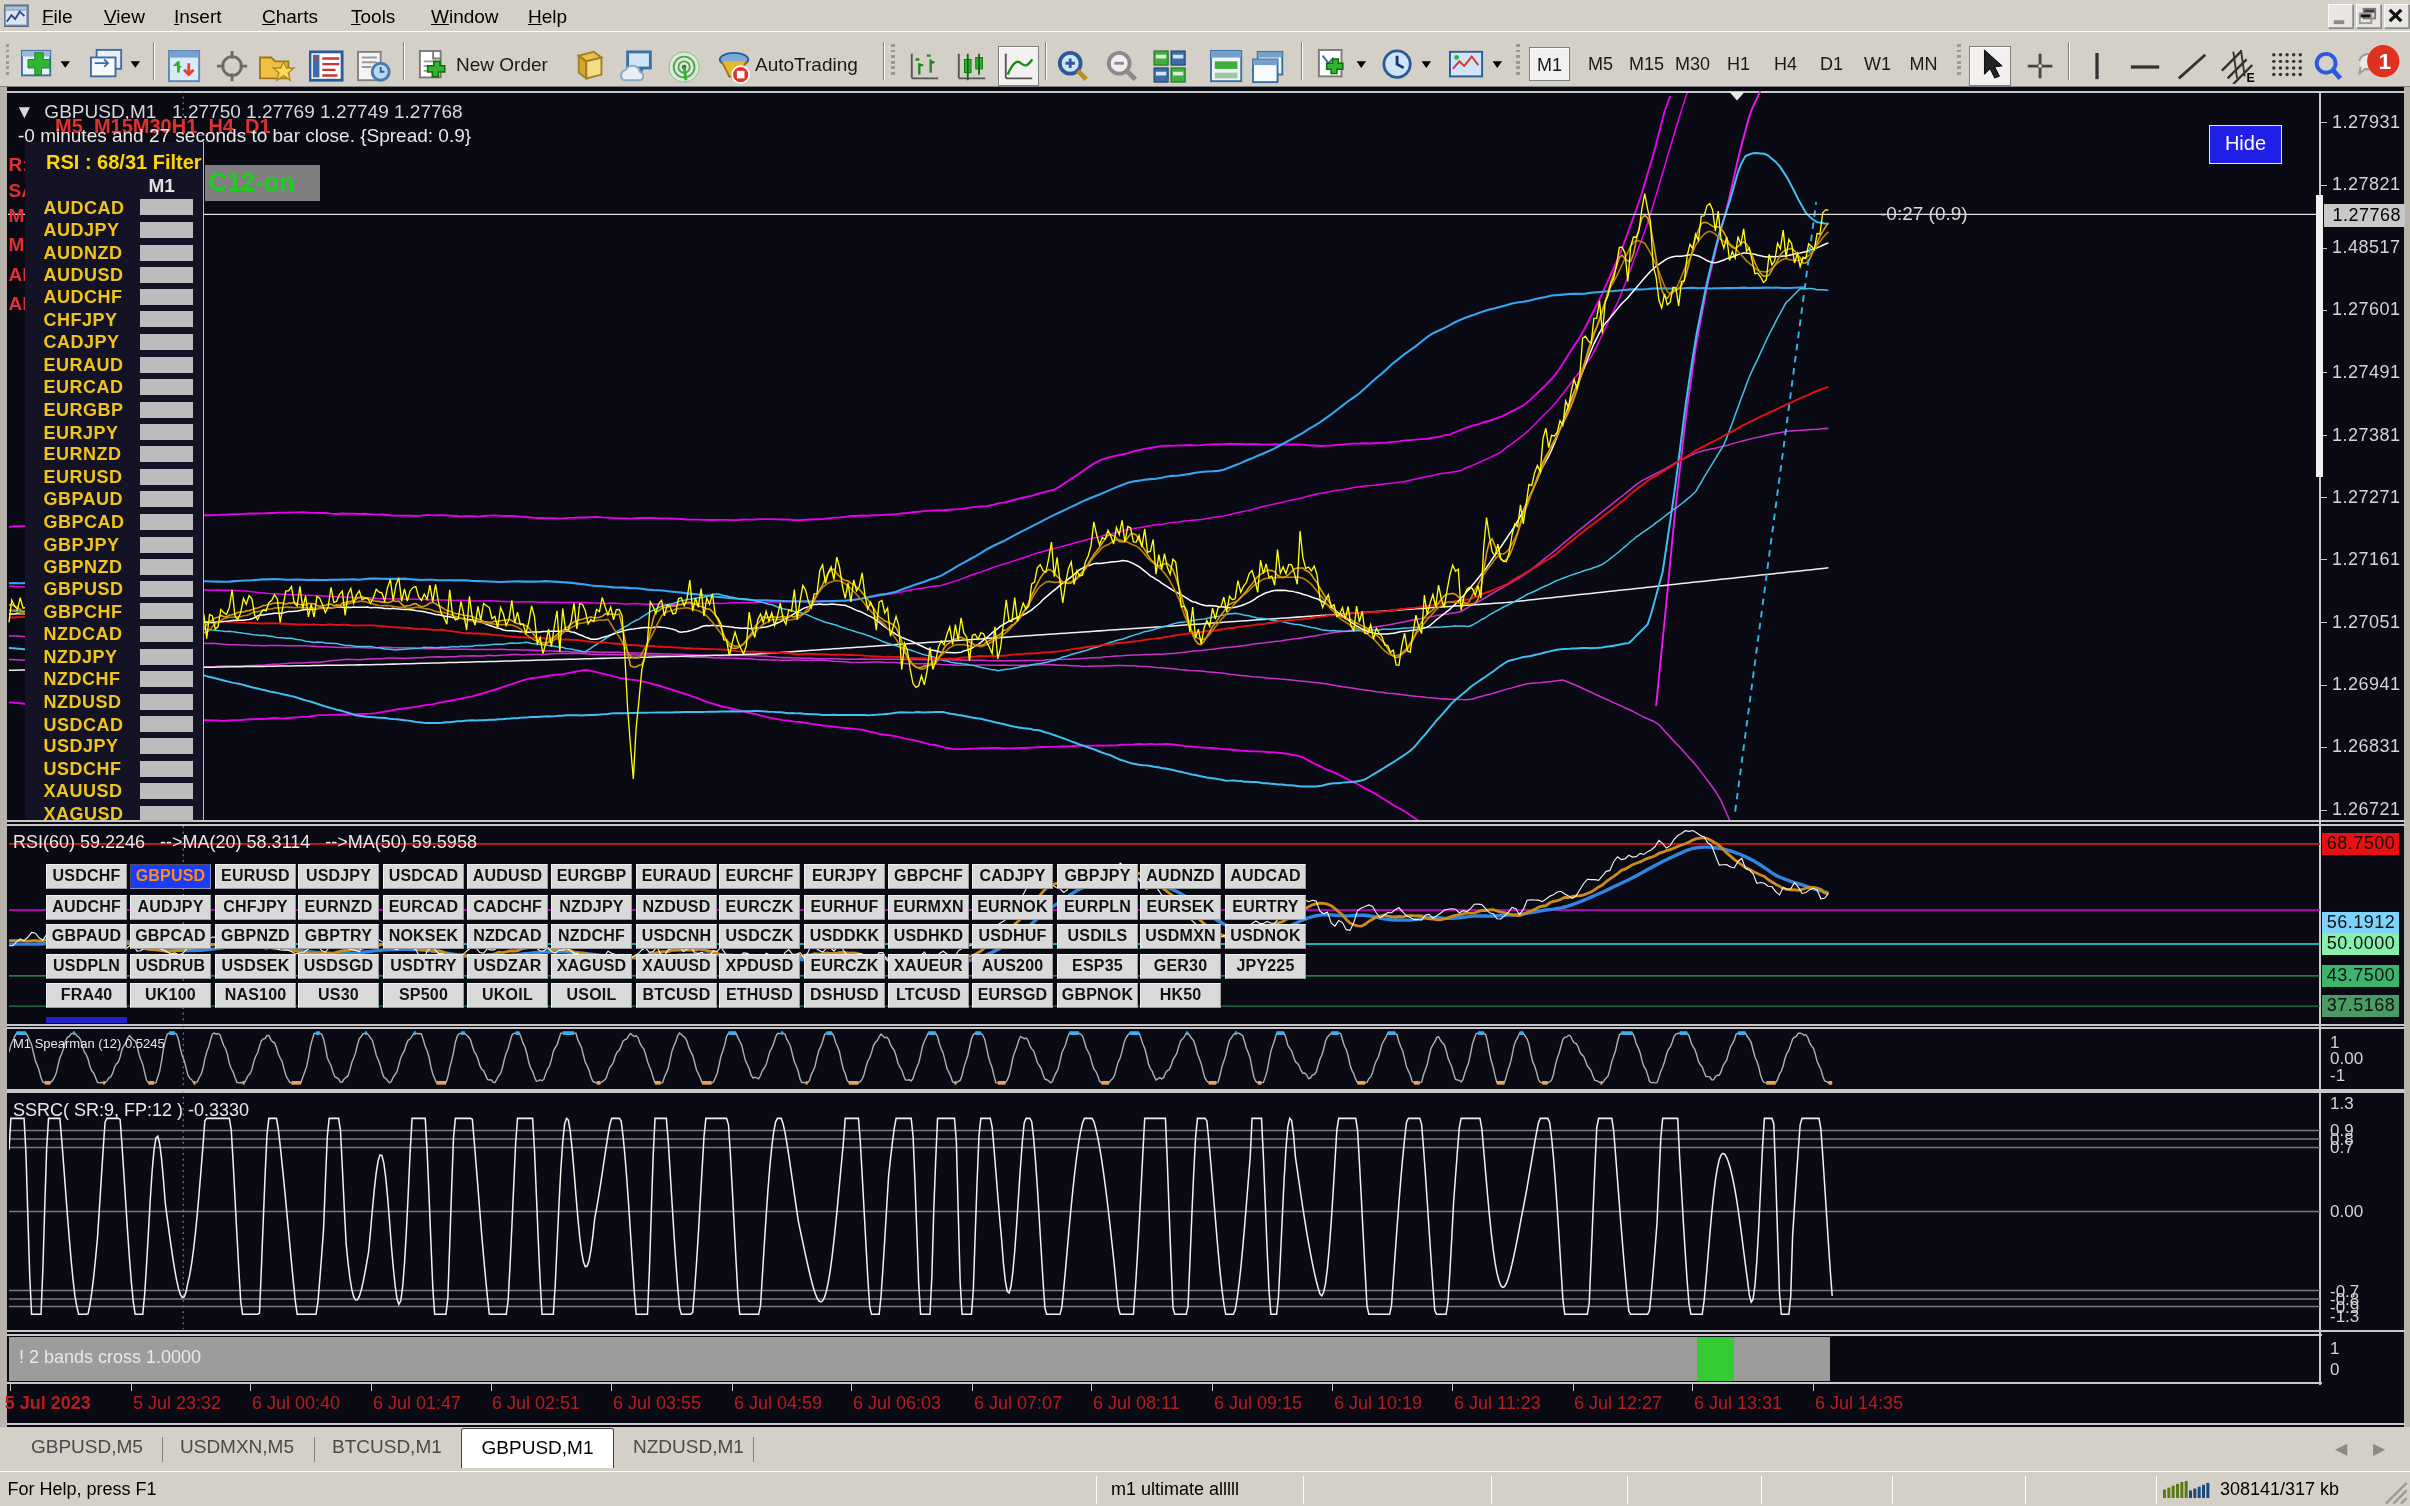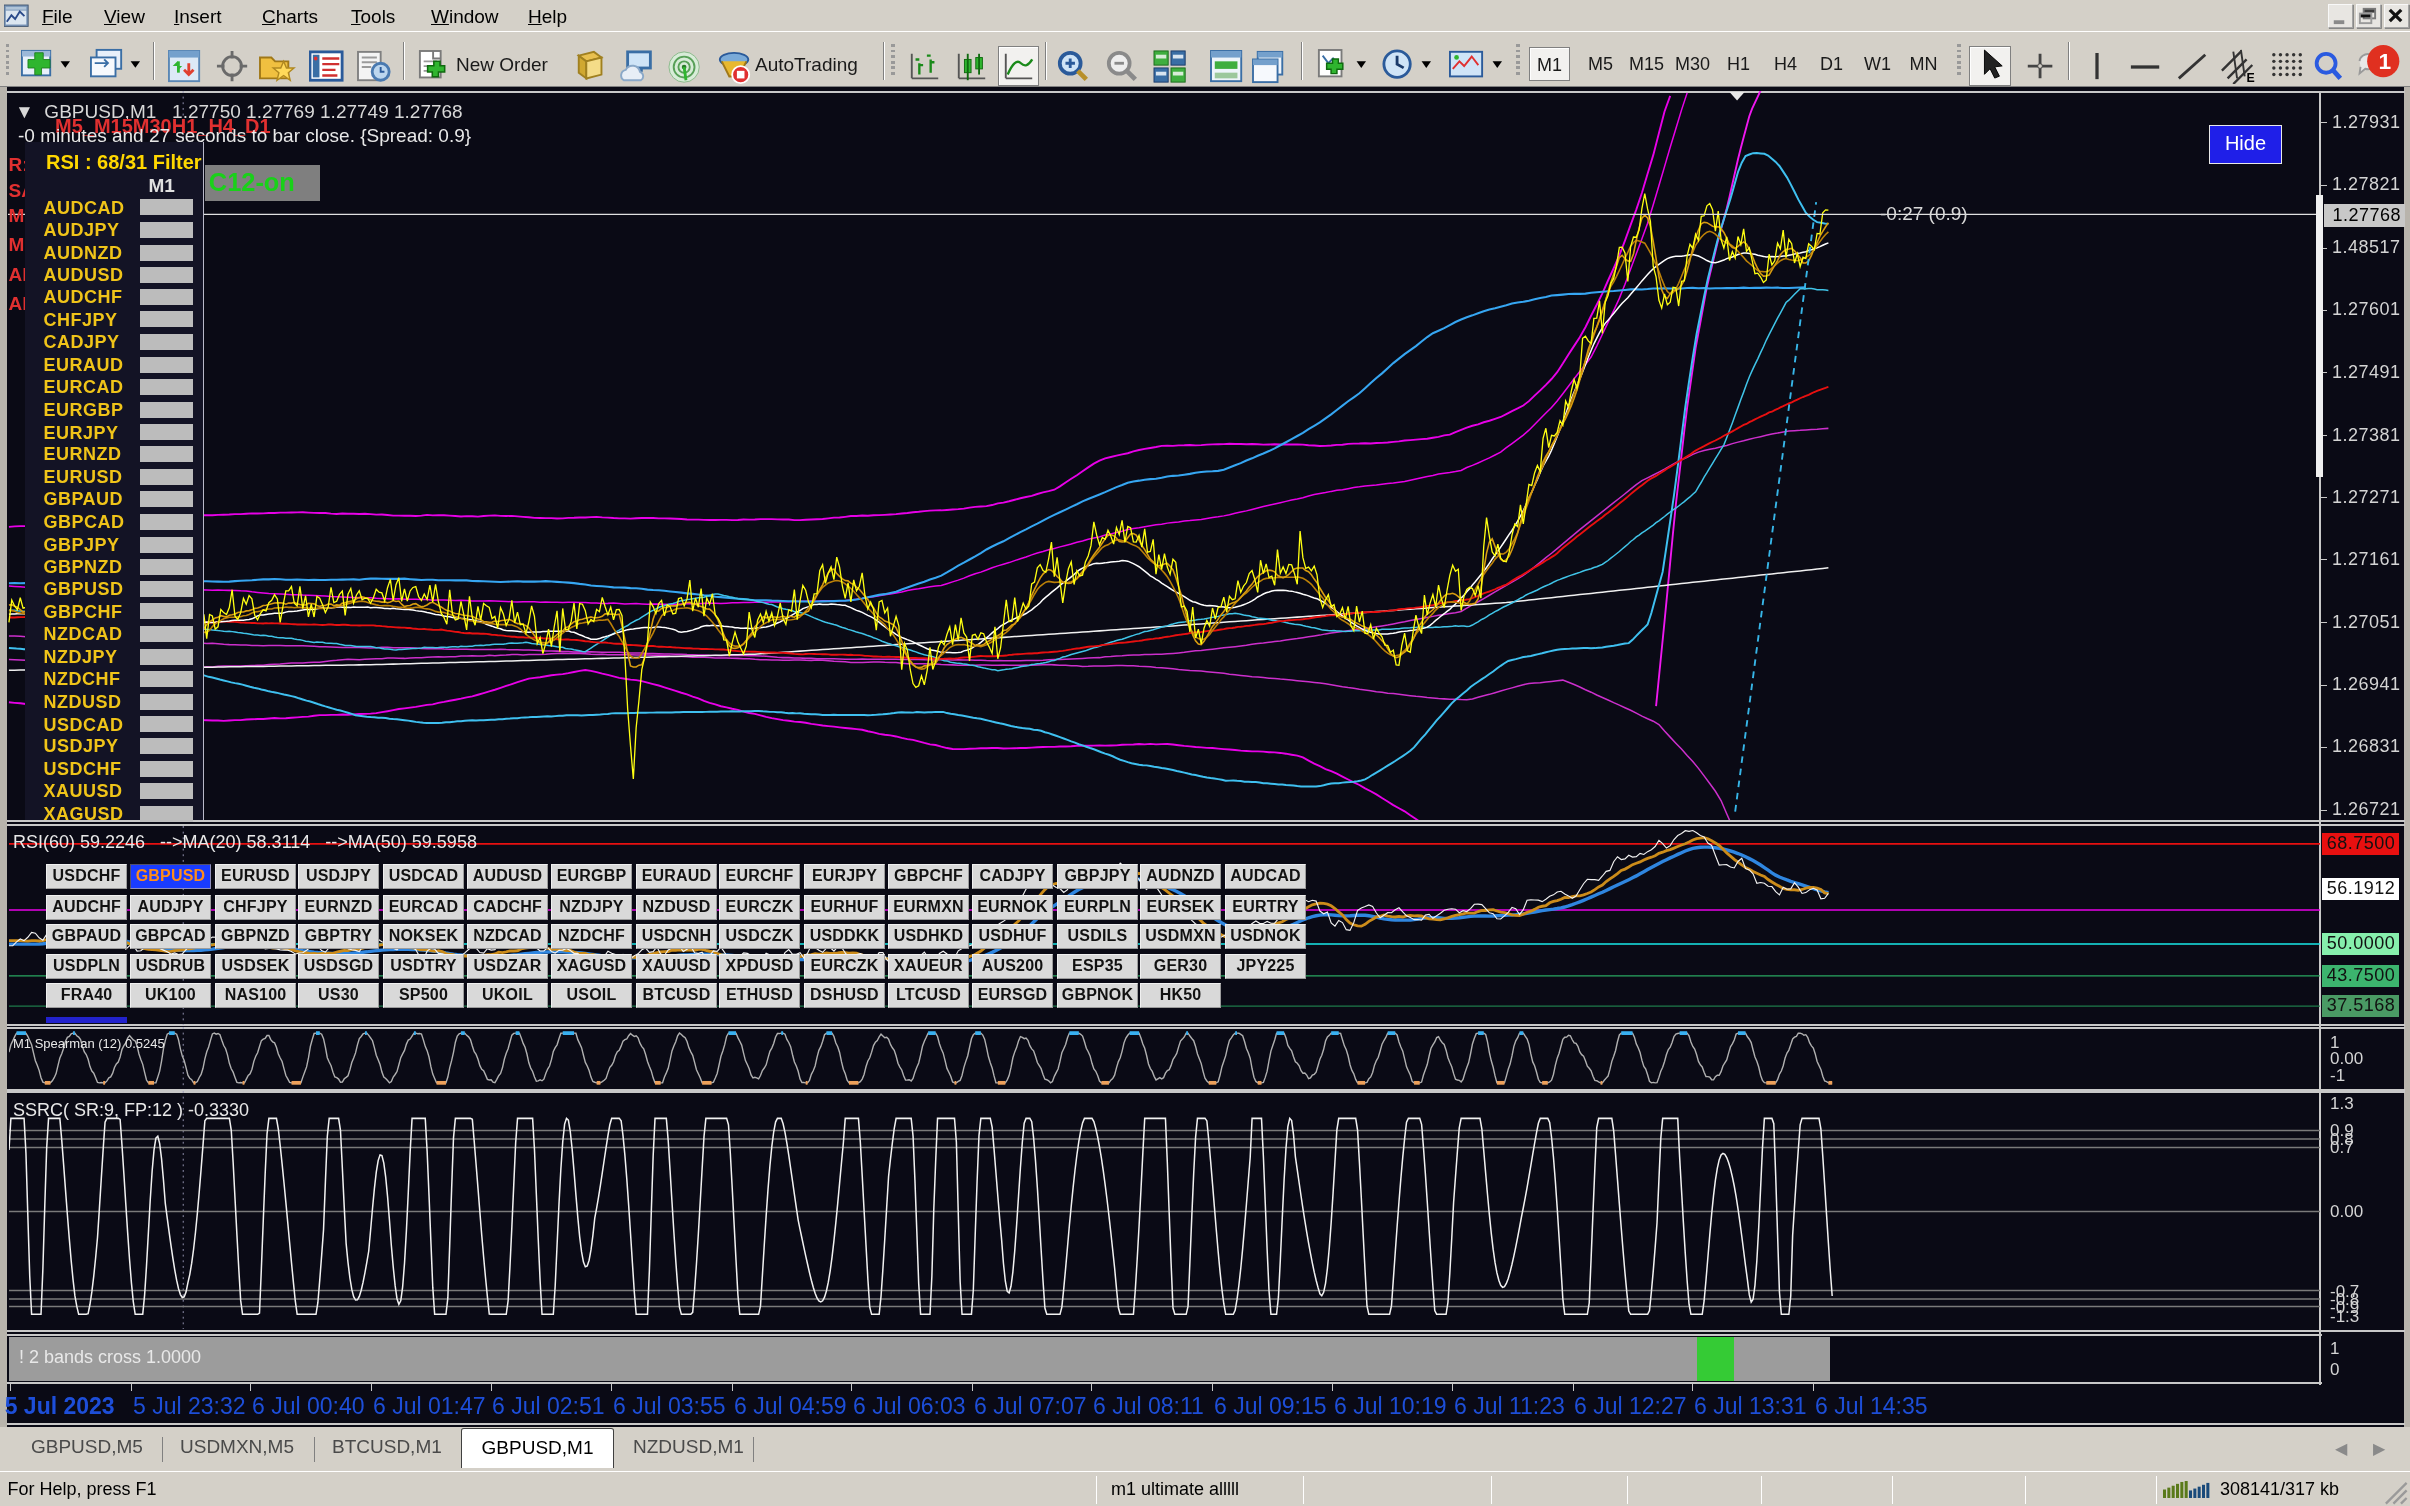--- a/index.html
+++ b/index.html
@@ -27,21 +27,21 @@
 .pair{position:absolute;left:18px;font-size:18px;font-weight:bold;color:#f0c419;letter-spacing:0.5px}
 .pbox{position:absolute;left:115px;width:53px;height:16px;background:#bcbcbc}
 .redfrag{position:absolute;font-size:19px;font-weight:bold;color:#e03030}
 .rsibtn{position:absolute;width:81px;height:25.4px;background:#d9d9d9;border:1.9px outset #f0f0f0;
 font-size:16px;font-weight:bold;color:#111;text-align:center;line-height:21.7px;letter-spacing:0.2px;
 white-space:nowrap;overflow:hidden}
 .rsisel{background:#1a3cff;color:#ff8c1a;border:1.9px inset #9090c0}
 .taglabel{position:absolute;left:2322px;width:77px;height:21.7px;font-size:18px;color:#111;
 text-align:left;padding-left:4.7px;line-height:21.7px;letter-spacing:0.5px}
 .idxlabel{position:absolute;left:2330px;font-size:17px;color:#d4d4d4}
-.timelabel{position:absolute;top:1393px;font-size:23px;color:#1d4ed8;white-space:nowrap}
+.timelabel{position:absolute;top:1393px;font-size:18px;color:#b91c1c;white-space:nowrap}
 #tabbar{position:absolute;left:0;top:1428px;width:2411px;height:42px;background:#d4d0c8}
 .tab{position:absolute;top:7.5px;font-size:19px;color:#4a4a4a;white-space:nowrap}
 .tabsep{position:absolute;top:9.4px;width:0.9px;height:24.5px;background:#808080}
 #activetab{position:absolute;left:461px;top:1428px;width:153px;height:40px;background:#fff;
 border:0.9px solid #404040;border-bottom:none;border-radius:2.8px 2.8px 0 0;
 font-size:19px;color:#000;text-align:center;line-height:38px}
 #statusbar{position:absolute;left:0;top:1471px;width:2411px;height:36px;background:#d4d0c8;
 border-top:0.9px solid #fff;font-size:18px;color:#000}
 .ssep{position:absolute;top:3.8px;width:0.9px;height:28px;background:#808080;border-right:0.9px solid #fff}
 </style></head>
@@ -572,21 +572,21 @@
 <div class="rsibtn" style="left:551px;top:983px">USOIL</div>
 <div class="rsibtn" style="left:636px;top:983px">BTCUSD</div>
 <div class="rsibtn" style="left:719px;top:983px">ETHUSD</div>
 <div class="rsibtn" style="left:804px;top:983px">DSHUSD</div>
 <div class="rsibtn" style="left:888px;top:983px">LTCUSD</div>
 <div class="rsibtn" style="left:972px;top:983px">EURSGD</div>
 <div class="rsibtn" style="left:1057px;top:983px">GBPNOK</div>
 <div class="rsibtn" style="left:1140px;top:983px">HK50</div>
 <div class="abs" style="left:46px;top:1017px;width:81px;height:5.6px;background:#2222cc"></div>
 <div class="taglabel" style="top:833px;background:#e81010">68.7500</div>
-<div class="taglabel" style="top:878px;background:#ffffff">56.1912</div>
+<div class="taglabel" style="top:912px;background:#7dd3fc">56.1912</div>
 <div class="taglabel" style="top:933px;background:#86efac">50.0000</div>
 <div class="taglabel" style="top:965px;background:#3cb46e">43.7500</div>
 <div class="taglabel" style="top:995px;background:#4a9a64">37.5168</div>
 <div class="abs" style="left:13px;top:1036px;font-size:13px;color:#e8e8e8">M1 Spearman (12) 0.5245</div>
 <div class="idxlabel" style="top:1033px">1</div>
 <div class="idxlabel" style="top:1049px">0.00</div>
 <div class="idxlabel" style="top:1066px">-1</div>
 <div class="abs" style="left:13px;top:1100px;font-size:18px;color:#e8e8e8">SSRC( SR:9, FP:12 ) -0.3330</div>
 <div class="idxlabel" style="top:1094px">1.3</div>
 <div class="idxlabel" style="top:1121px">0.9</div>

